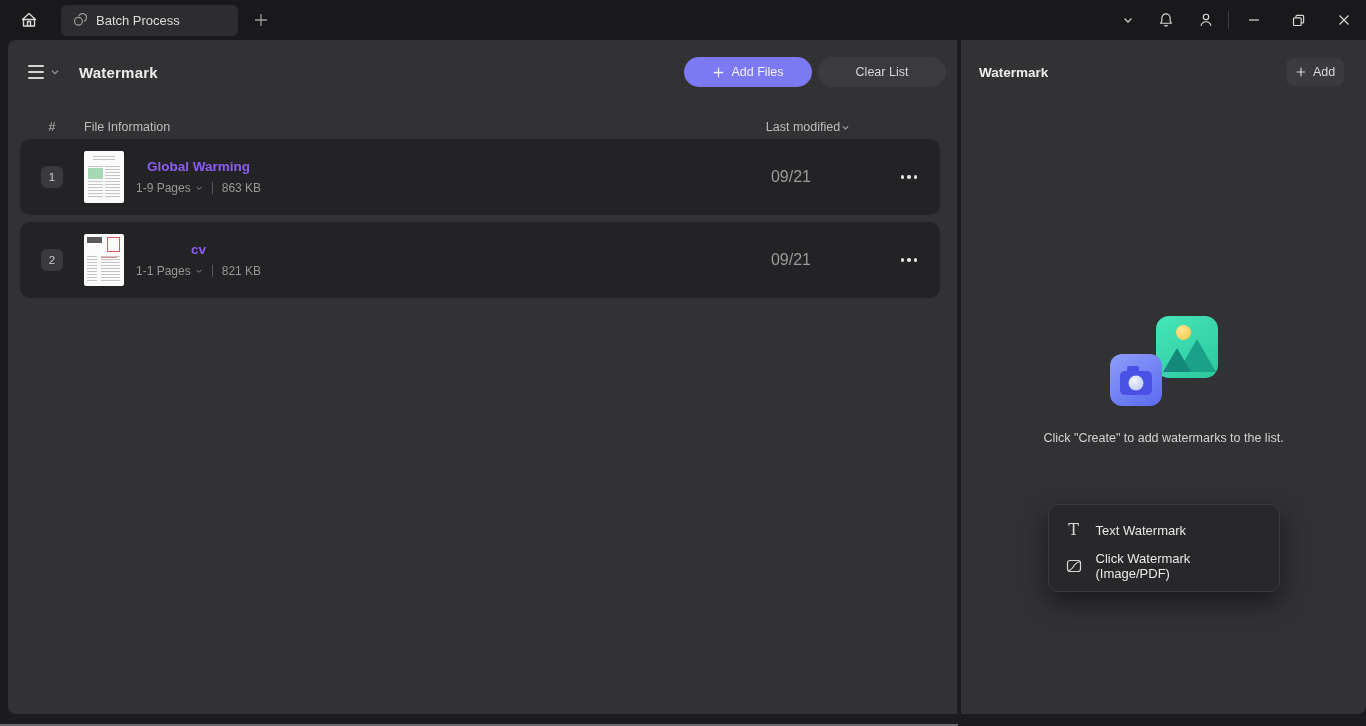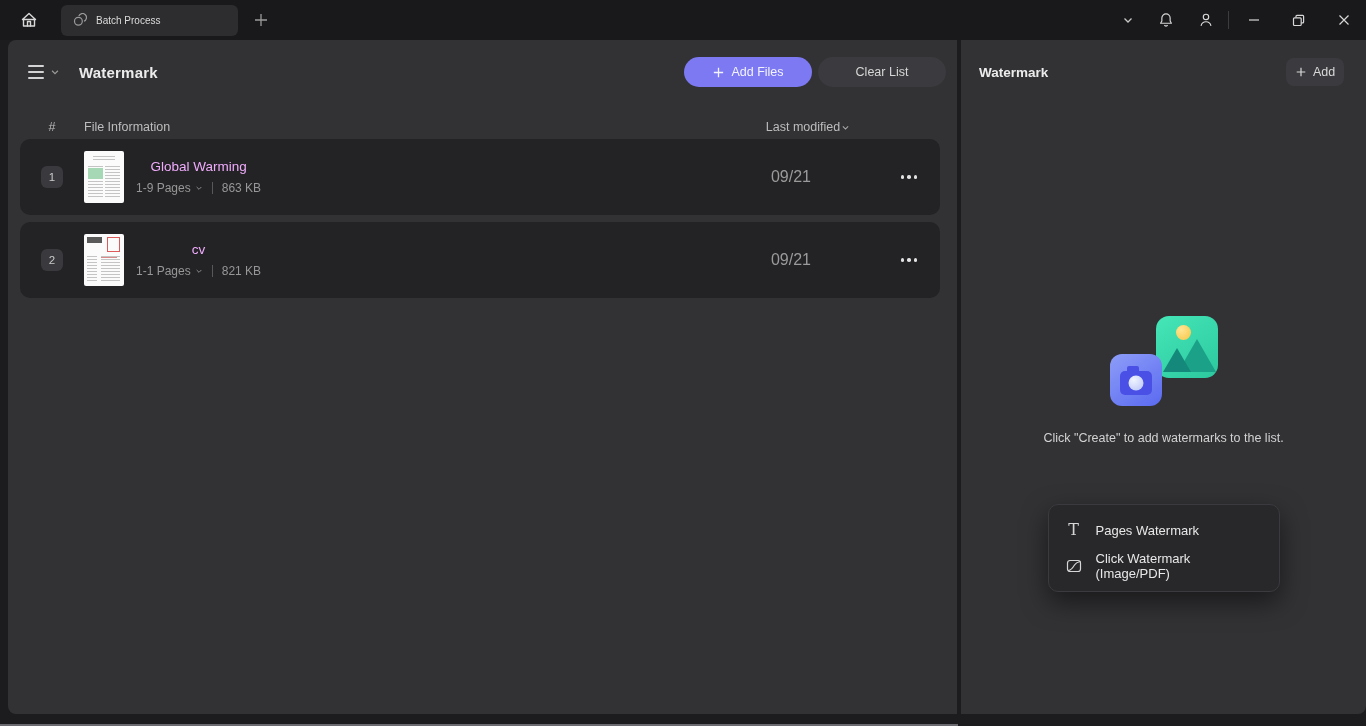--- a/index.html
+++ b/index.html
@@ -5,21 +5,21 @@
   * { margin:0; padding:0; box-sizing:border-box; }
   html,body { width:1366px; height:726px; overflow:hidden; background:#1c1c1e;
               font-family:"Liberation Sans", sans-serif; -webkit-font-smoothing:antialiased; }
 
   
   .topbar { height:40px; background:#19191b; display:flex; align-items:center; padding-left:14px; }
   .icon-btn { display:flex; align-items:center; justify-content:center; background:none; border:none; cursor:pointer; color:#cfcfcf; }
   .home-btn { width:30px; height:30px; }
   .tab { margin-left:17px; width:177px; height:31px; background:#2d2d30; border-radius:6px;
          display:flex; align-items:center; padding:0 12px; gap:9px; cursor:pointer; }
-  .tab-label { font-size:10px; color:#dcdcdc; }
+  .tab-label { font-size:13px; color:#dcdcdc; }
   .newtab-btn { width:30px; height:30px; margin-left:8px; color:#9a9a9a; }
   .top-right { margin-left:auto; display:flex; align-items:center; height:40px; }
   .top-right .icon-btn { height:40px; }
   .w36{width:36px;} .w40{width:40px;} .w45{width:45px;}
   .top-sep { width:1px; height:18px; background:#3c3c3f; margin:0 2px; }
 
   
   .content { position:absolute; top:40px; left:8px; right:0; bottom:12px; display:flex; }
   .panel-left { width:949px; background:#323235; border-radius:8px 0 0 8px; position:relative; }
   .v-divider { width:4px; background:#1c1c1e; }
@@ -45,21 +45,21 @@
   .col-mod { width:150px; margin-right:26px; display:flex; align-items:center; justify-content:center; gap:1px; cursor:pointer; }
   .col-more-h { width:34px; }
   .file-card { display:flex; align-items:center; height:76px; background:#232326; border-radius:10px;
                margin:0 17px 7px 12px; padding-right:14px; cursor:default; }
   .file-card:first-of-type { margin-top:12px; }
   .badge { width:22px; height:22px; border-radius:6px; background:#3a3a3e; color:#c9c9c9;
            font-size:11.5px; display:flex; align-items:center; justify-content:center; }
   .thumb { width:40px; height:52px; background:#fbfbfb; border-radius:2px; position:relative; overflow:hidden; flex:none; }
   .file-text { flex:1; margin-left:12px; display:flex; flex-direction:column; align-items:flex-start; }
   .file-text-inner { display:inline-flex; flex-direction:column; align-items:center; }
-  .file-name { font-size:13.5px; color:#f0abfc; }
+  .file-name { font-size:13.5px; color:#8b5cf6;font-weight:bold; }
   .file-meta { margin-top:7px; display:flex; align-items:center; font-size:12px; color:#979797; }
   .meta-sep { width:1px; height:12px; background:#58585c; margin:0 9px; }
   .pages-link { display:flex; align-items:center; gap:4px; cursor:pointer; }
   .col-date { width:150px; margin-right:26px; text-align:center; font-size:16px; color:#9a9a9a; }
   .more-btn { width:34px; height:30px; background:none; border:none; cursor:pointer;
               display:flex; align-items:center; justify-content:center; gap:3px; }
   .more-btn i { width:3.5px; height:3.5px; border-radius:50%; background:#e2e2e2; display:block; }
 
   
   .tline { position:absolute; background:repeating-linear-gradient(to bottom,#c4c4c4 0 1px,transparent 1px 3px); }
@@ -337,21 +337,21 @@
     </div>
 
     <div class="hint">Click "Create" to add watermarks to the list.</div>
 
 
     <div class="menu">
       <div class="menu-item">
         <span class="mi-icon">
             <span class="serif-t">T</span>
           </span>
-        <span>Pages Watermark</span>
+        <span>Text Watermark</span>
       </div>
       <div class="menu-item">
         <span class="mi-icon">
           <svg width="18" height="18" viewBox="0 0 18 18" fill="none" stroke="#d6d6d6" stroke-width="1.2" stroke-linecap="round">
             <rect x="2.5" y="3.5" width="13" height="11" rx="2.5"></rect>
             <path d="M3.5 13.5c3-0.5 4.5-3 6-5.5s3.5-3 5.5-3.5"></path>
           </svg>
         </span>
         <span>Click Watermark (Image/PDF)</span>
       </div>

